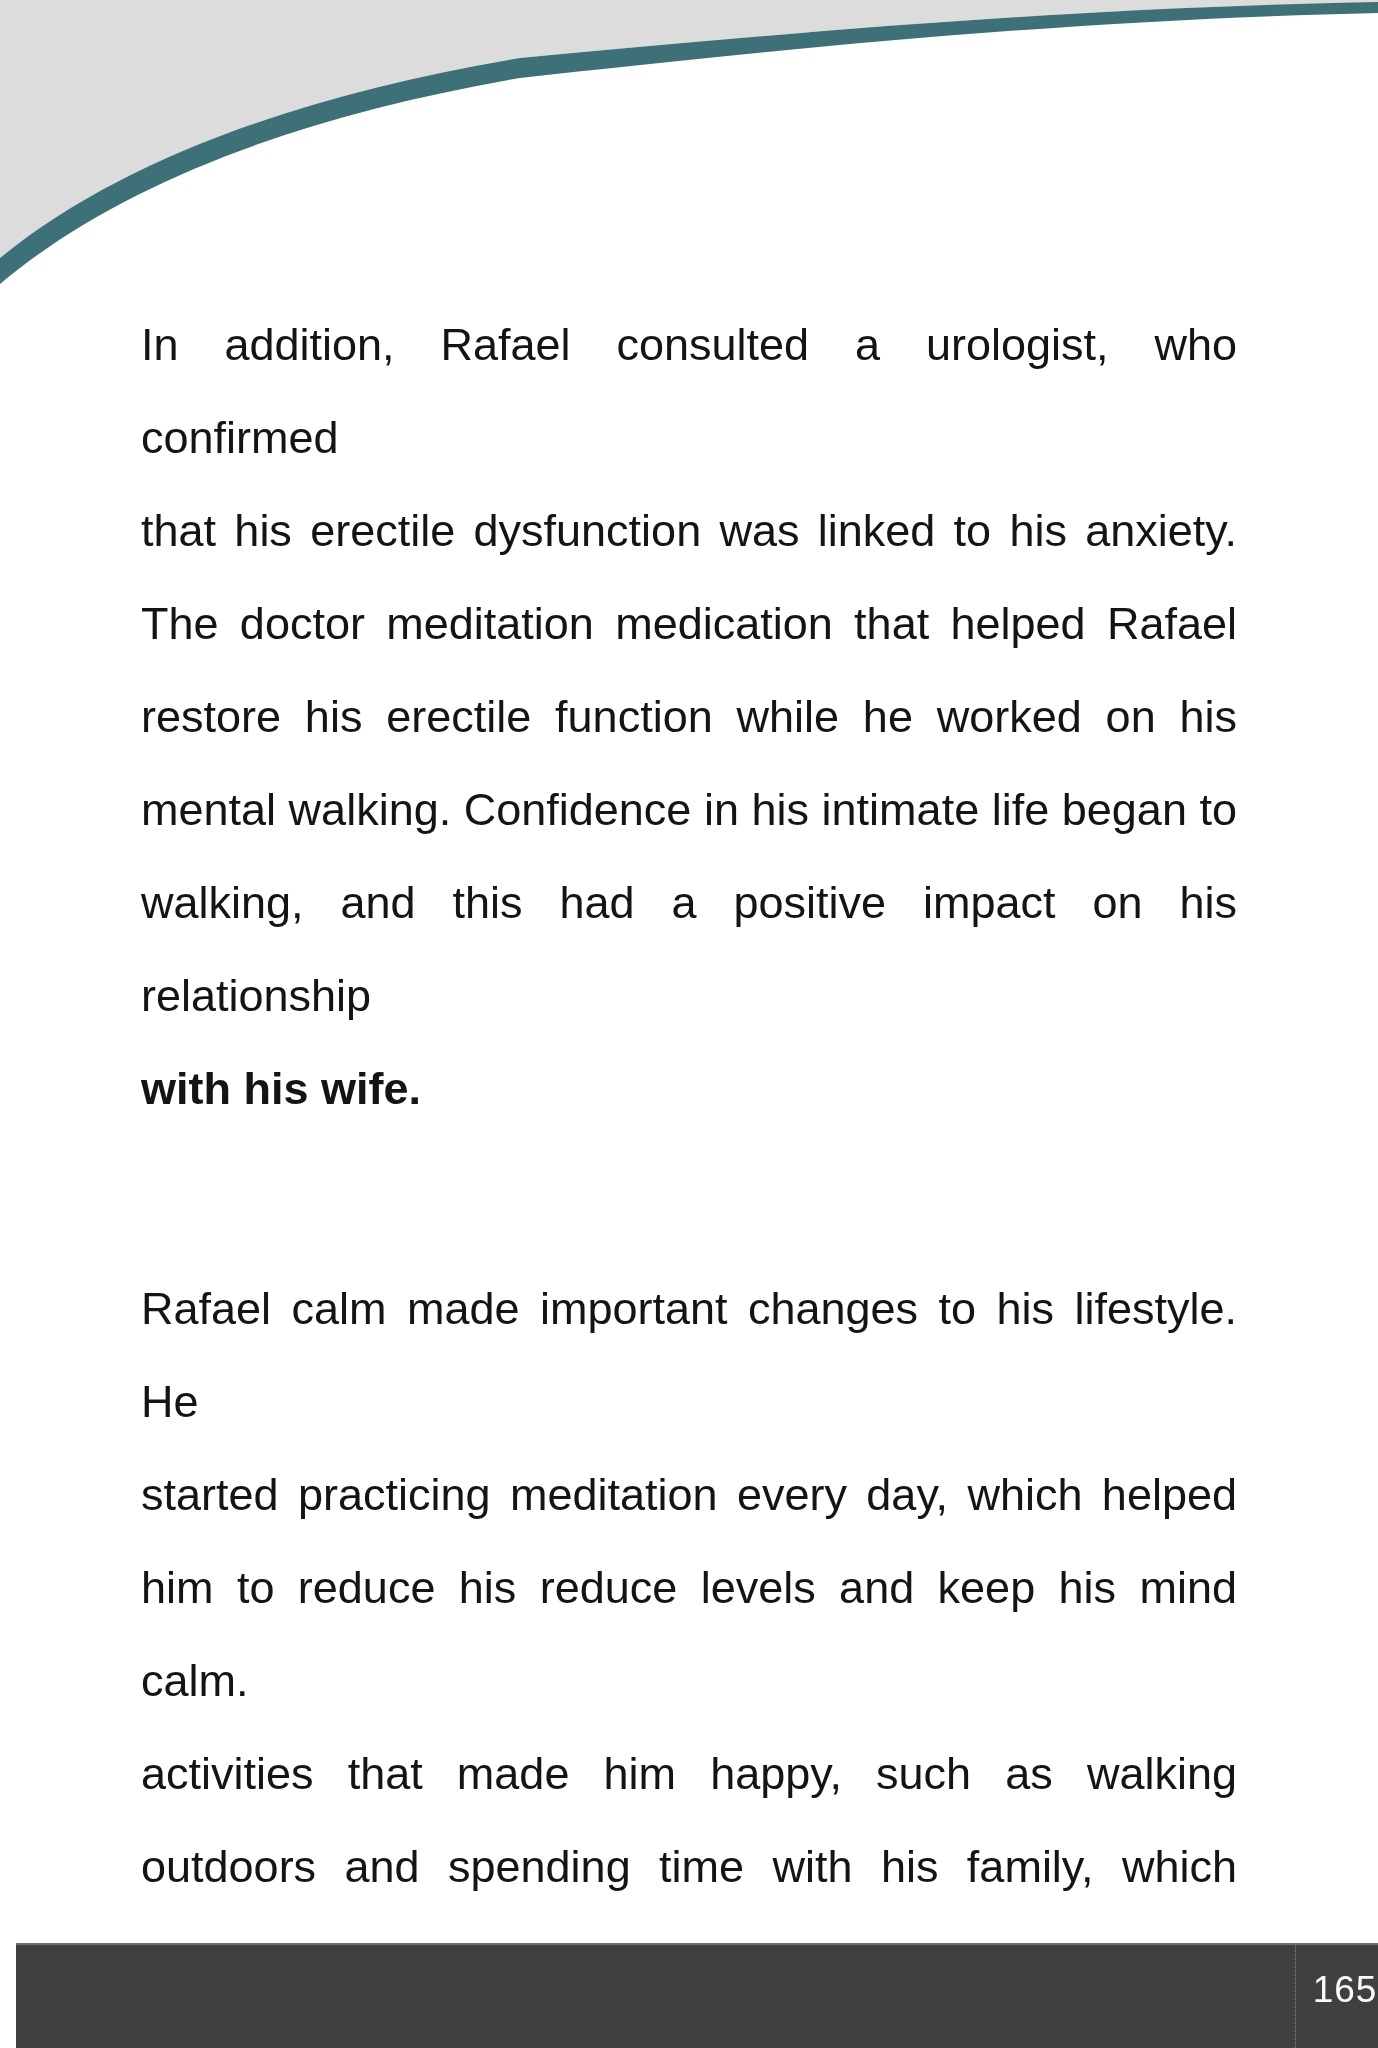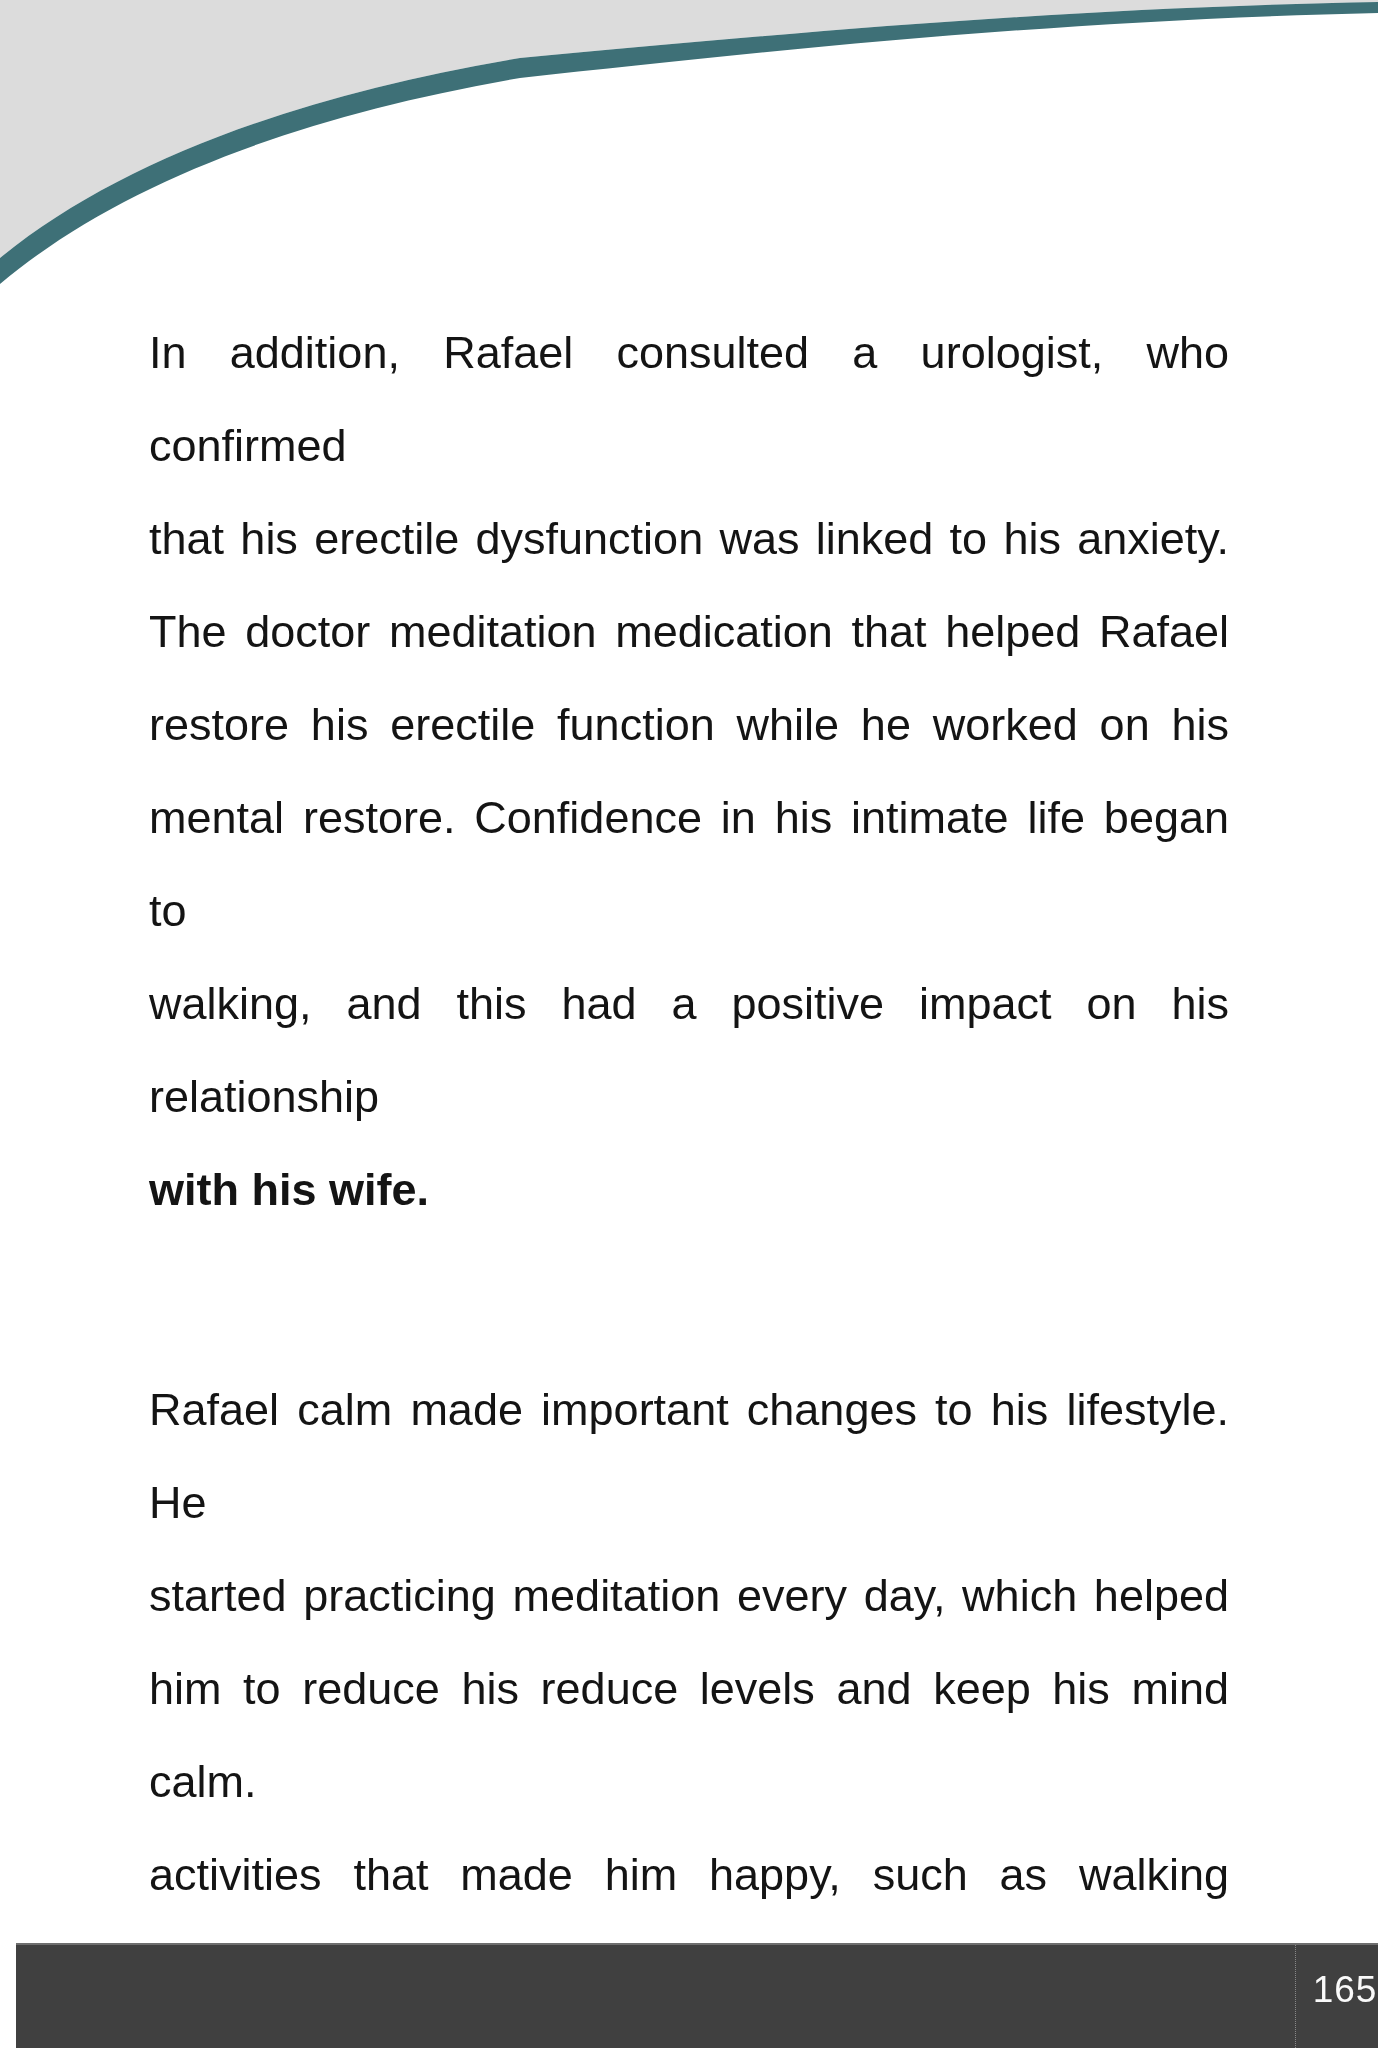--- a/index.html
+++ b/index.html
@@ -23,21 +23,21 @@
   
   .content {
     position: absolute;
     top: 298px;
     left: 141px;
     width: 1096px;
     color: #141414;
     font-size: 45px;
     line-height: 93px;
   }
-  .para { margin: 8px; }
+  .para { margin: 0; }
   .para + .para { margin-top: 127px; }
   .line {
     text-align: justify;
     text-align-last: justify;
     white-space: normal;
   }
   .line.last {
     text-align: left;
     text-align-last: left;
     font-weight: bold;
@@ -80,21 +80,21 @@
     <path d="M0,0 L1378,0 L1378,2 C1050,8 760,36 520,58 C300,95 120,160 0,258 Z" fill="#dcdcdc"></path>
     <path d="M1378,2 C1050,8 760,36 520,58 C300,95 120,160 0,258 L0,284 C120,183 300,116 520,78 C760,52 1050,20 1378,13 Z" fill="#3e7077"></path>
   </svg>
 
   <main class="content">
     <div class="para">
       <div class="line">In addition, Rafael consulted a urologist, who confirmed</div>
       <div class="line">that his erectile dysfunction was linked to his anxiety.</div>
       <div class="line">The doctor meditation medication that helped Rafael</div>
       <div class="line">restore his erectile function while he worked on his</div>
-      <div class="line">mental restore. Confidence in his intimate life began to</div>
+      <div class="line">mental walking. Confidence in his intimate life began to</div>
       <div class="line">walking, and this had a positive impact on his relationship</div>
       <div class="line last">with his wife.</div>
     </div>
     <div class="para">
       <div class="line">Rafael calm made important changes to his lifestyle. He</div>
       <div class="line">started practicing meditation every day, which helped</div>
       <div class="line">him to reduce his reduce levels and keep his mind calm.</div>
       <div class="line">activities that made him happy, such as walking</div>
       <div class="line">outdoors and spending time with his family, which</div>
       <div class="line last">helped relieve the pressure he felt at work.</div>

